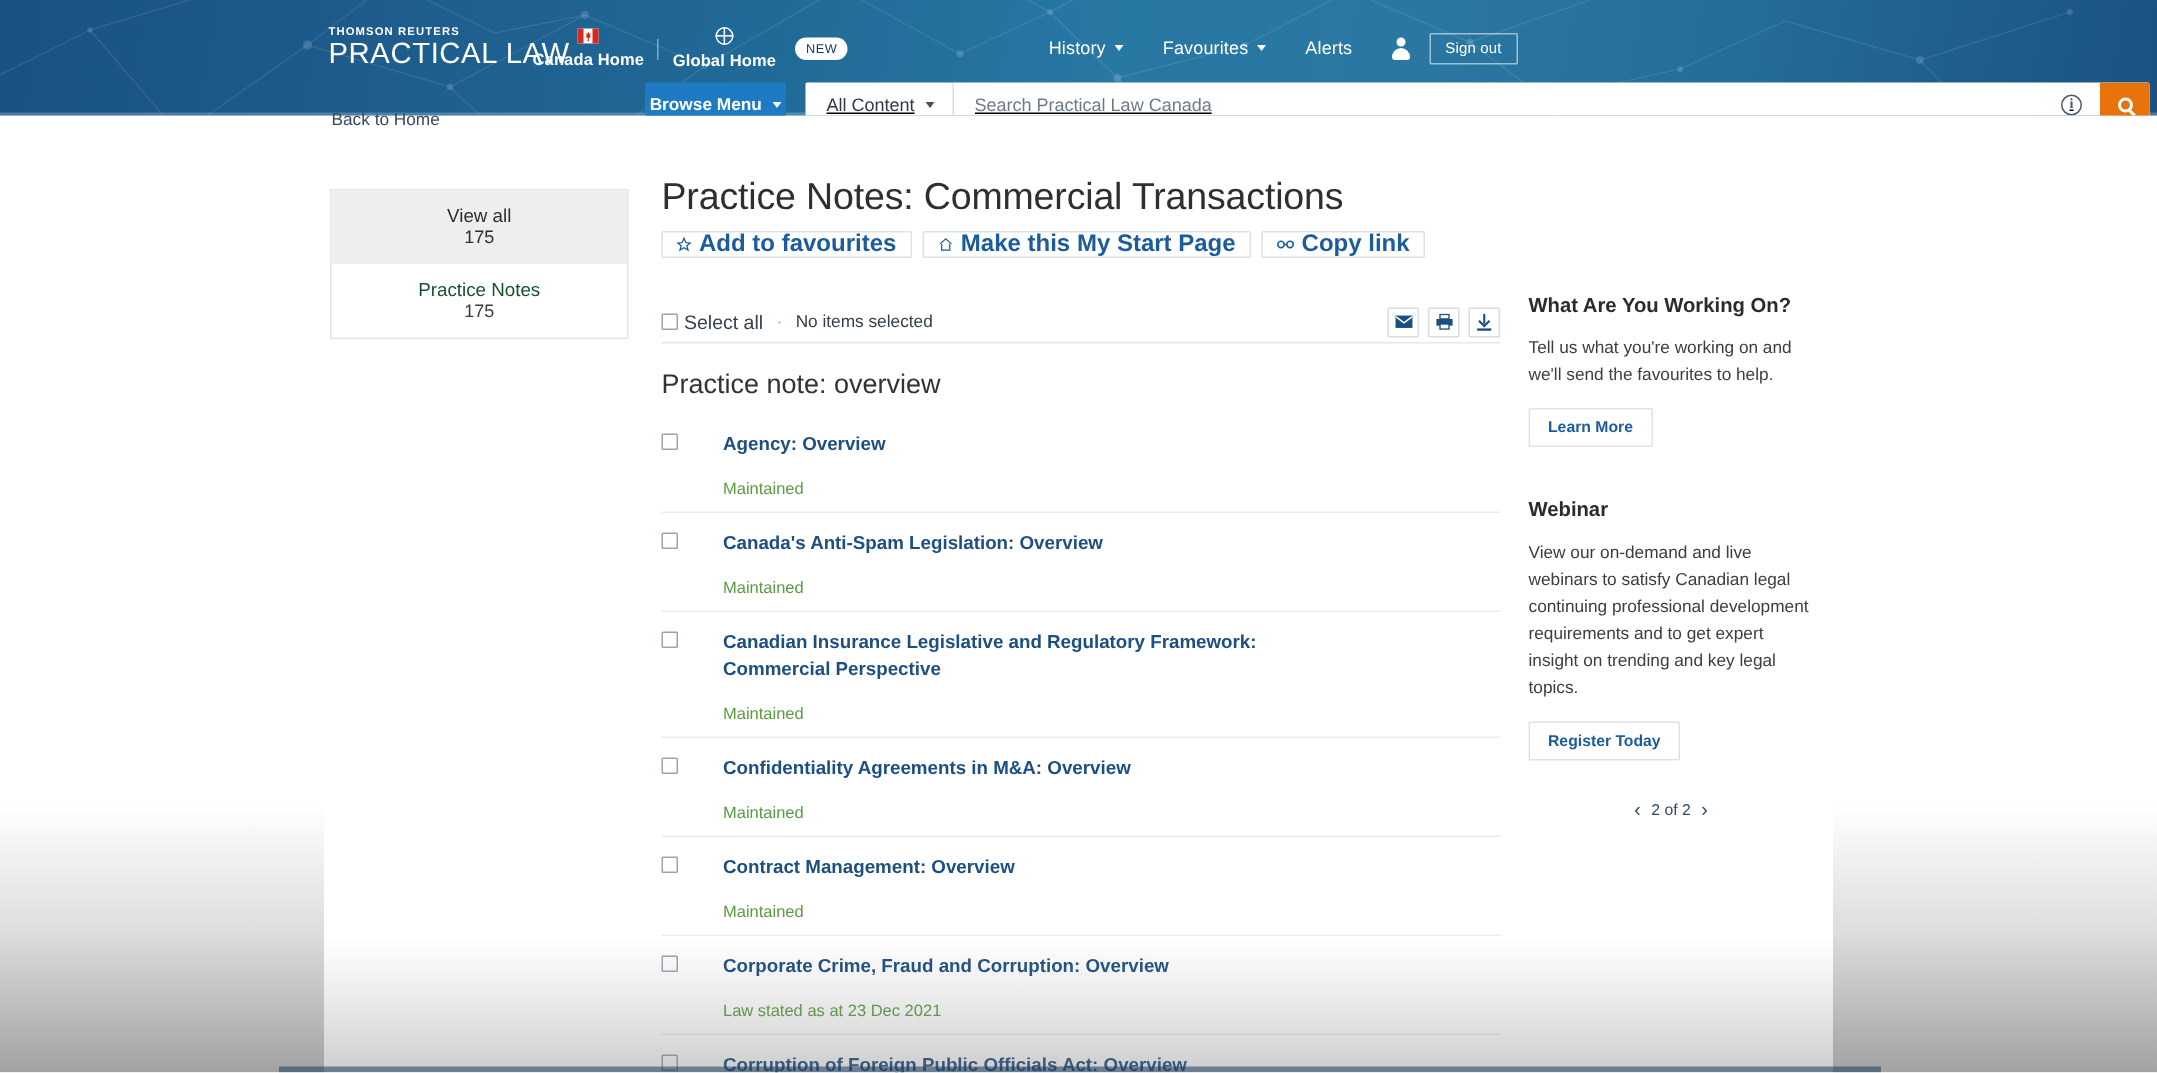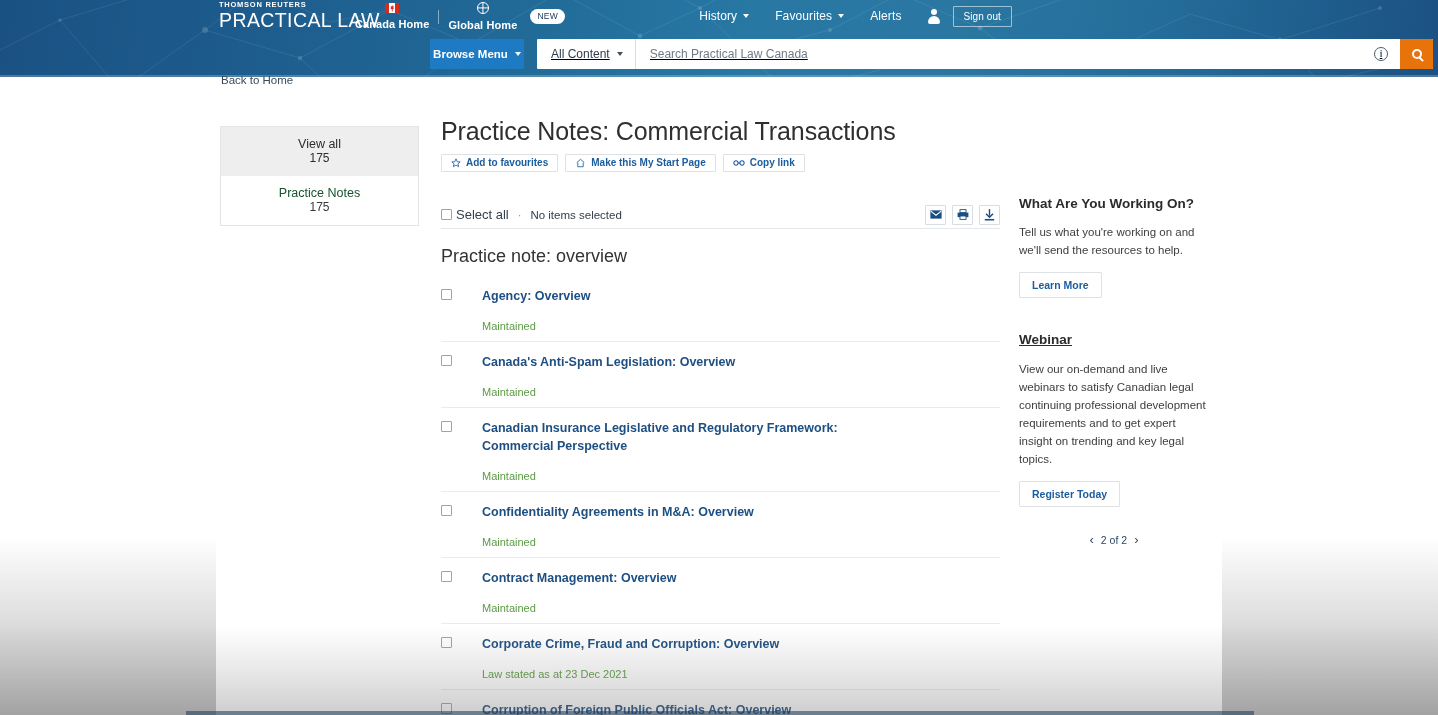--- a/index.html
+++ b/index.html
@@ -23,21 +23,21 @@
     width: 1438px; height: 77px;
     background: linear-gradient(100deg, #1a5183 0%, #1d5b8c 16%, #216a98 36%, #2878a4 52%, #2a77a2 66%, #246d9a 80%, #1e5c8c 92%, #1b5183 100%);
     overflow: hidden;
   }
   .header-net { position: absolute; left: 0; top: 0; width: 1438px; height: 77px; opacity: .55; }
   .header-bottom-line {
     position: absolute; left: 0; top: 75px; width: 1438px; height: 2px;
     background: rgba(255,255,255,.22);
   }
   .header-inner {
-    position: absolute; left: 215px; top: 0;
+    position: absolute; left: 215px; top: 16px;
     width: 1010px; height: 77px;
   }
   .brand { position: absolute; left: 4px; top: 0px; }
   .brand-tr {
     font-size: 7.5px; letter-spacing: .75px; color: #ffffff;
     font-weight: bold; line-height: 9px;
   }
   .brand-pl {
     font-size: 19.5px; color: #ffffff; letter-spacing: .4px;
     line-height: 22px; font-weight: 300;
@@ -190,21 +190,21 @@
   .page-title {
     position: absolute; left: 441px; top: 117px;
     font-size: 25px; color: #2f2f2f; font-weight: 400; letter-spacing: -.1px;
   }
 
   .title-actions {
     position: absolute; left: 441px; top: 154px; display: flex; gap: 7px;
   }
   .ta-btn {
     border: 1px solid #dfe2e5; background: #fff; color: #1b5c9d;
-    font-size: 10px; padding: 4px 9px 5px; cursor: pointer;
+    font-size: 16px; padding: 4px 9px 5px; cursor: pointer;
     display: flex; align-items: center; gap: 5px; font-family: inherit;
     font-weight: bold; border-radius: 1px; height: 18px;
   }
   .ico-star { width: 10px; height: 10px; color: #1b5c9d; font-size: 11px; line-height: 10px; }
   .ico-home { width: 11px; height: 10px; position: relative; }
   .ico-home svg, .ico-star svg, .ico-link svg { display: block; }
 
   .toolbar {
     position: absolute; left: 441px; top: 201px; width: 559px;
     height: 28px; display: flex; align-items: center;
@@ -248,21 +248,21 @@
   .rail { position: absolute; left: 1019px; top: 196px; width: 190px; }
   .rail-h1 { font-size: 13.5px; color: #2b2b2b; font-weight: bold; margin-bottom: 12px; }
   .rail-p {
     font-size: 11.5px; color: #3d3d3d; line-height: 18px; margin-bottom: 13px;
   }
   .rail-btn {
     border: 1px solid #dfe2e5; background: #fff; color: #1b5c9d;
     font-size: 10.5px; font-weight: bold; padding: 6px 12px; cursor: pointer;
     font-family: inherit; border-radius: 1px;
   }
-  .rail-h2 { font-size: 13.5px; color: #2b2b2b; font-weight: bold; margin: 34px 0 13px; text-decoration: underline; }
+  .rail-h2 { font-size: 13.5px; color: #2b2b2b; font-weight: bold; margin: 34px 0 13px; }
   .rail-pager {
     display: flex; align-items: center; justify-content: center; gap: 7px;
     margin-top: 26px; font-size: 10.5px; color: #2b4a68;
   }
   .pg-arrow { font-size: 13px; color: #2b4a68; cursor: pointer; line-height: 1; }
 
   
   .edge-left {
     position: absolute; left: 0; top: 77px; width: 216px; height: 638px;
     background: linear-gradient(to bottom, rgba(255,255,255,0) 0%, rgba(255,255,255,0) 72%, rgba(120,120,120,.30) 88%, rgba(100,100,100,.42) 100%);
@@ -505,21 +505,21 @@
       <div class="ri-body">
         <a class="ri-title">Corruption of Foreign Public Officials Act: Overview</a>
         <div class="ri-status">Law stated as at 02 Nov 2021</div>
       </div>
     </div>
 
   </div>
 
   <div class="rail">
     <div class="rail-h1">What Are You Working On?</div>
-    <div class="rail-p">Tell us what you're working on and we'll send the resources to help.</div>
+    <div class="rail-p">Tell us what you're working on and we'll send the favourites to help.</div>
     <button class="rail-btn">Learn More</button>
 
     <div class="rail-h2">Webinar</div>
     <div class="rail-p">View our on-demand and live webinars to satisfy Canadian legal continuing professional development requirements and to get expert insight on trending and key legal topics.</div>
     <button class="rail-btn">Register Today</button>
 
     <div class="rail-pager">
       <span class="pg-arrow">‹</span>
       <span>2 of 2</span>
       <span class="pg-arrow">›</span>

